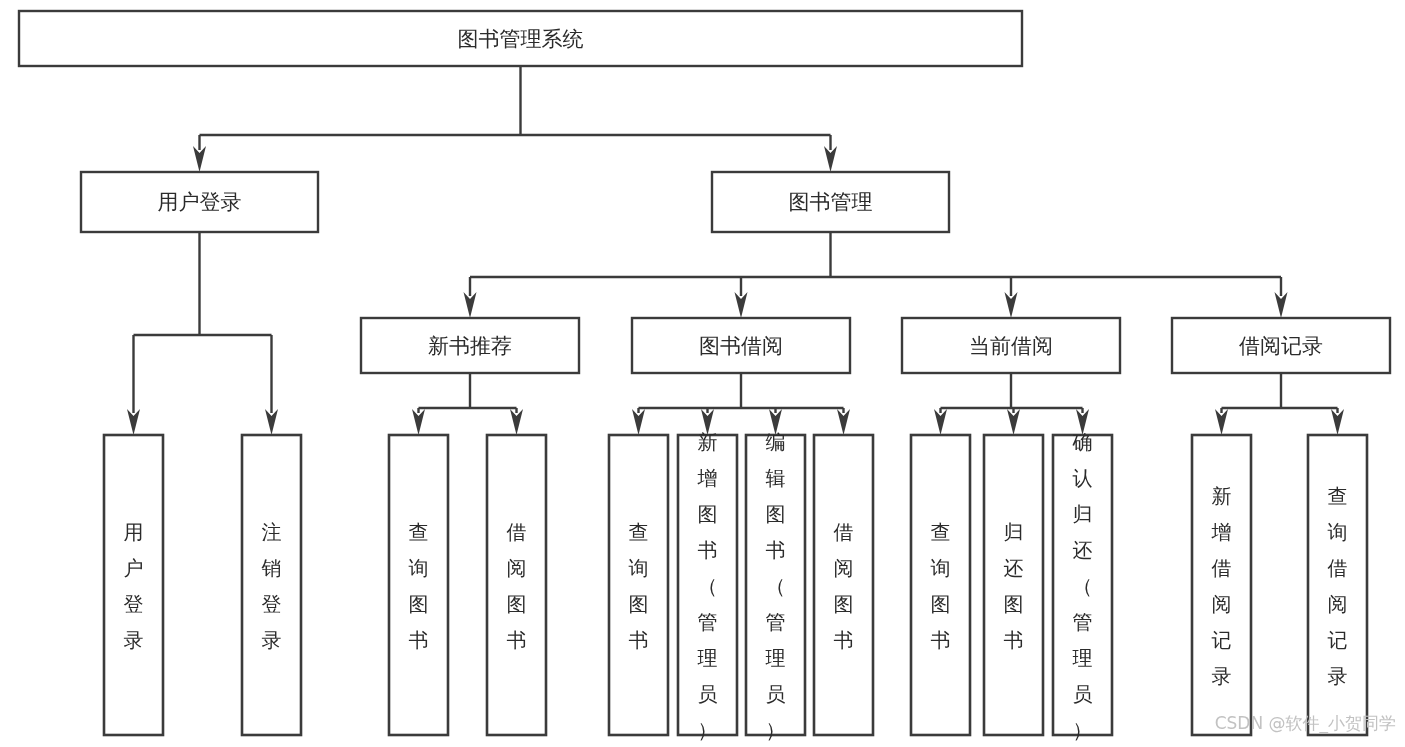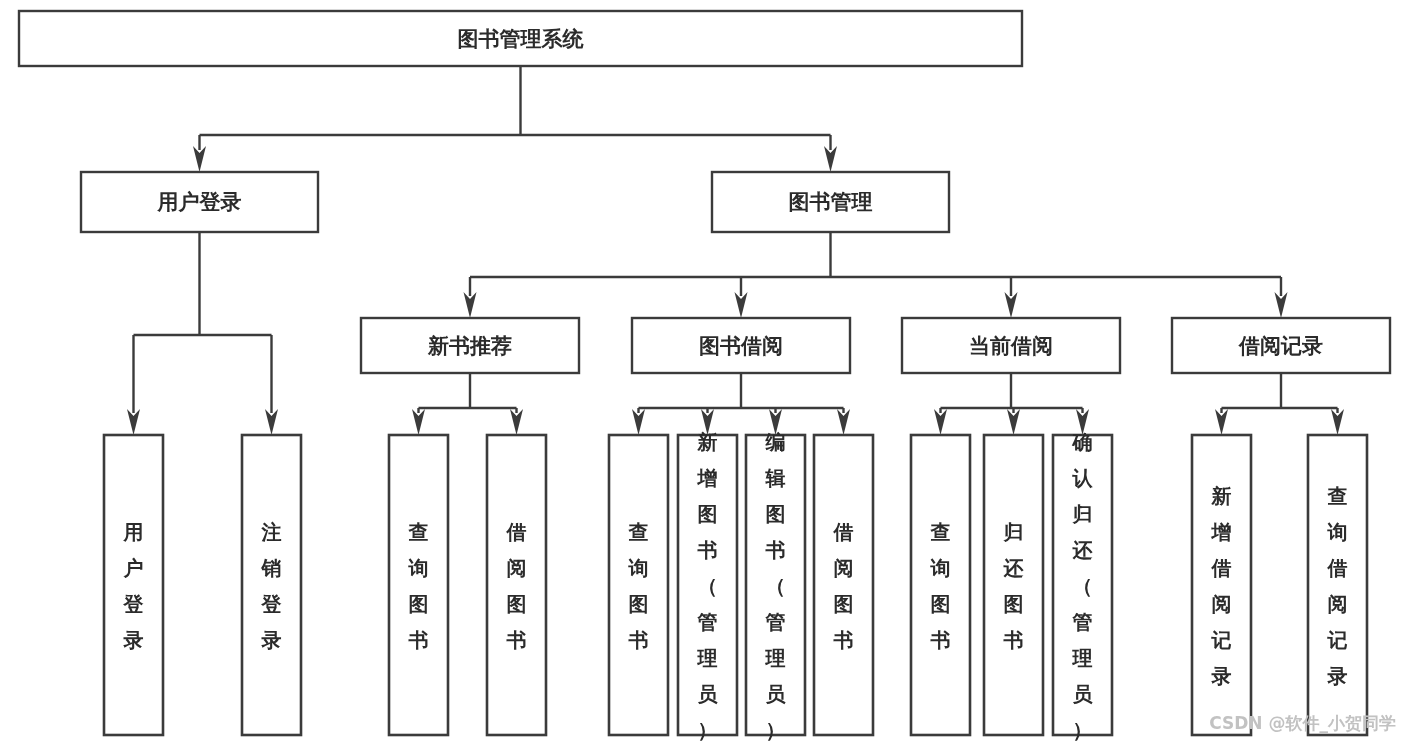--- a/index.html
+++ b/index.html
@@ -13,21 +13,20 @@
     height: 747px;
     position: relative;
     overflow: hidden;
     font-family: "DejaVu Sans", "Liberation Sans", sans-serif;
   }
   #diagram-root {
     position: absolute;
     left: 0; top: 0;
     width: 1227px;
     height: 747px;
-    font-weight: bold;
   }
   svg#tree-svg {
     display: block;
     width: 1405px;
     height: 747px;
     background: #ffffff;
   }
   .node-box {
     fill: #ffffff;
     stroke: #3b3b3b;

